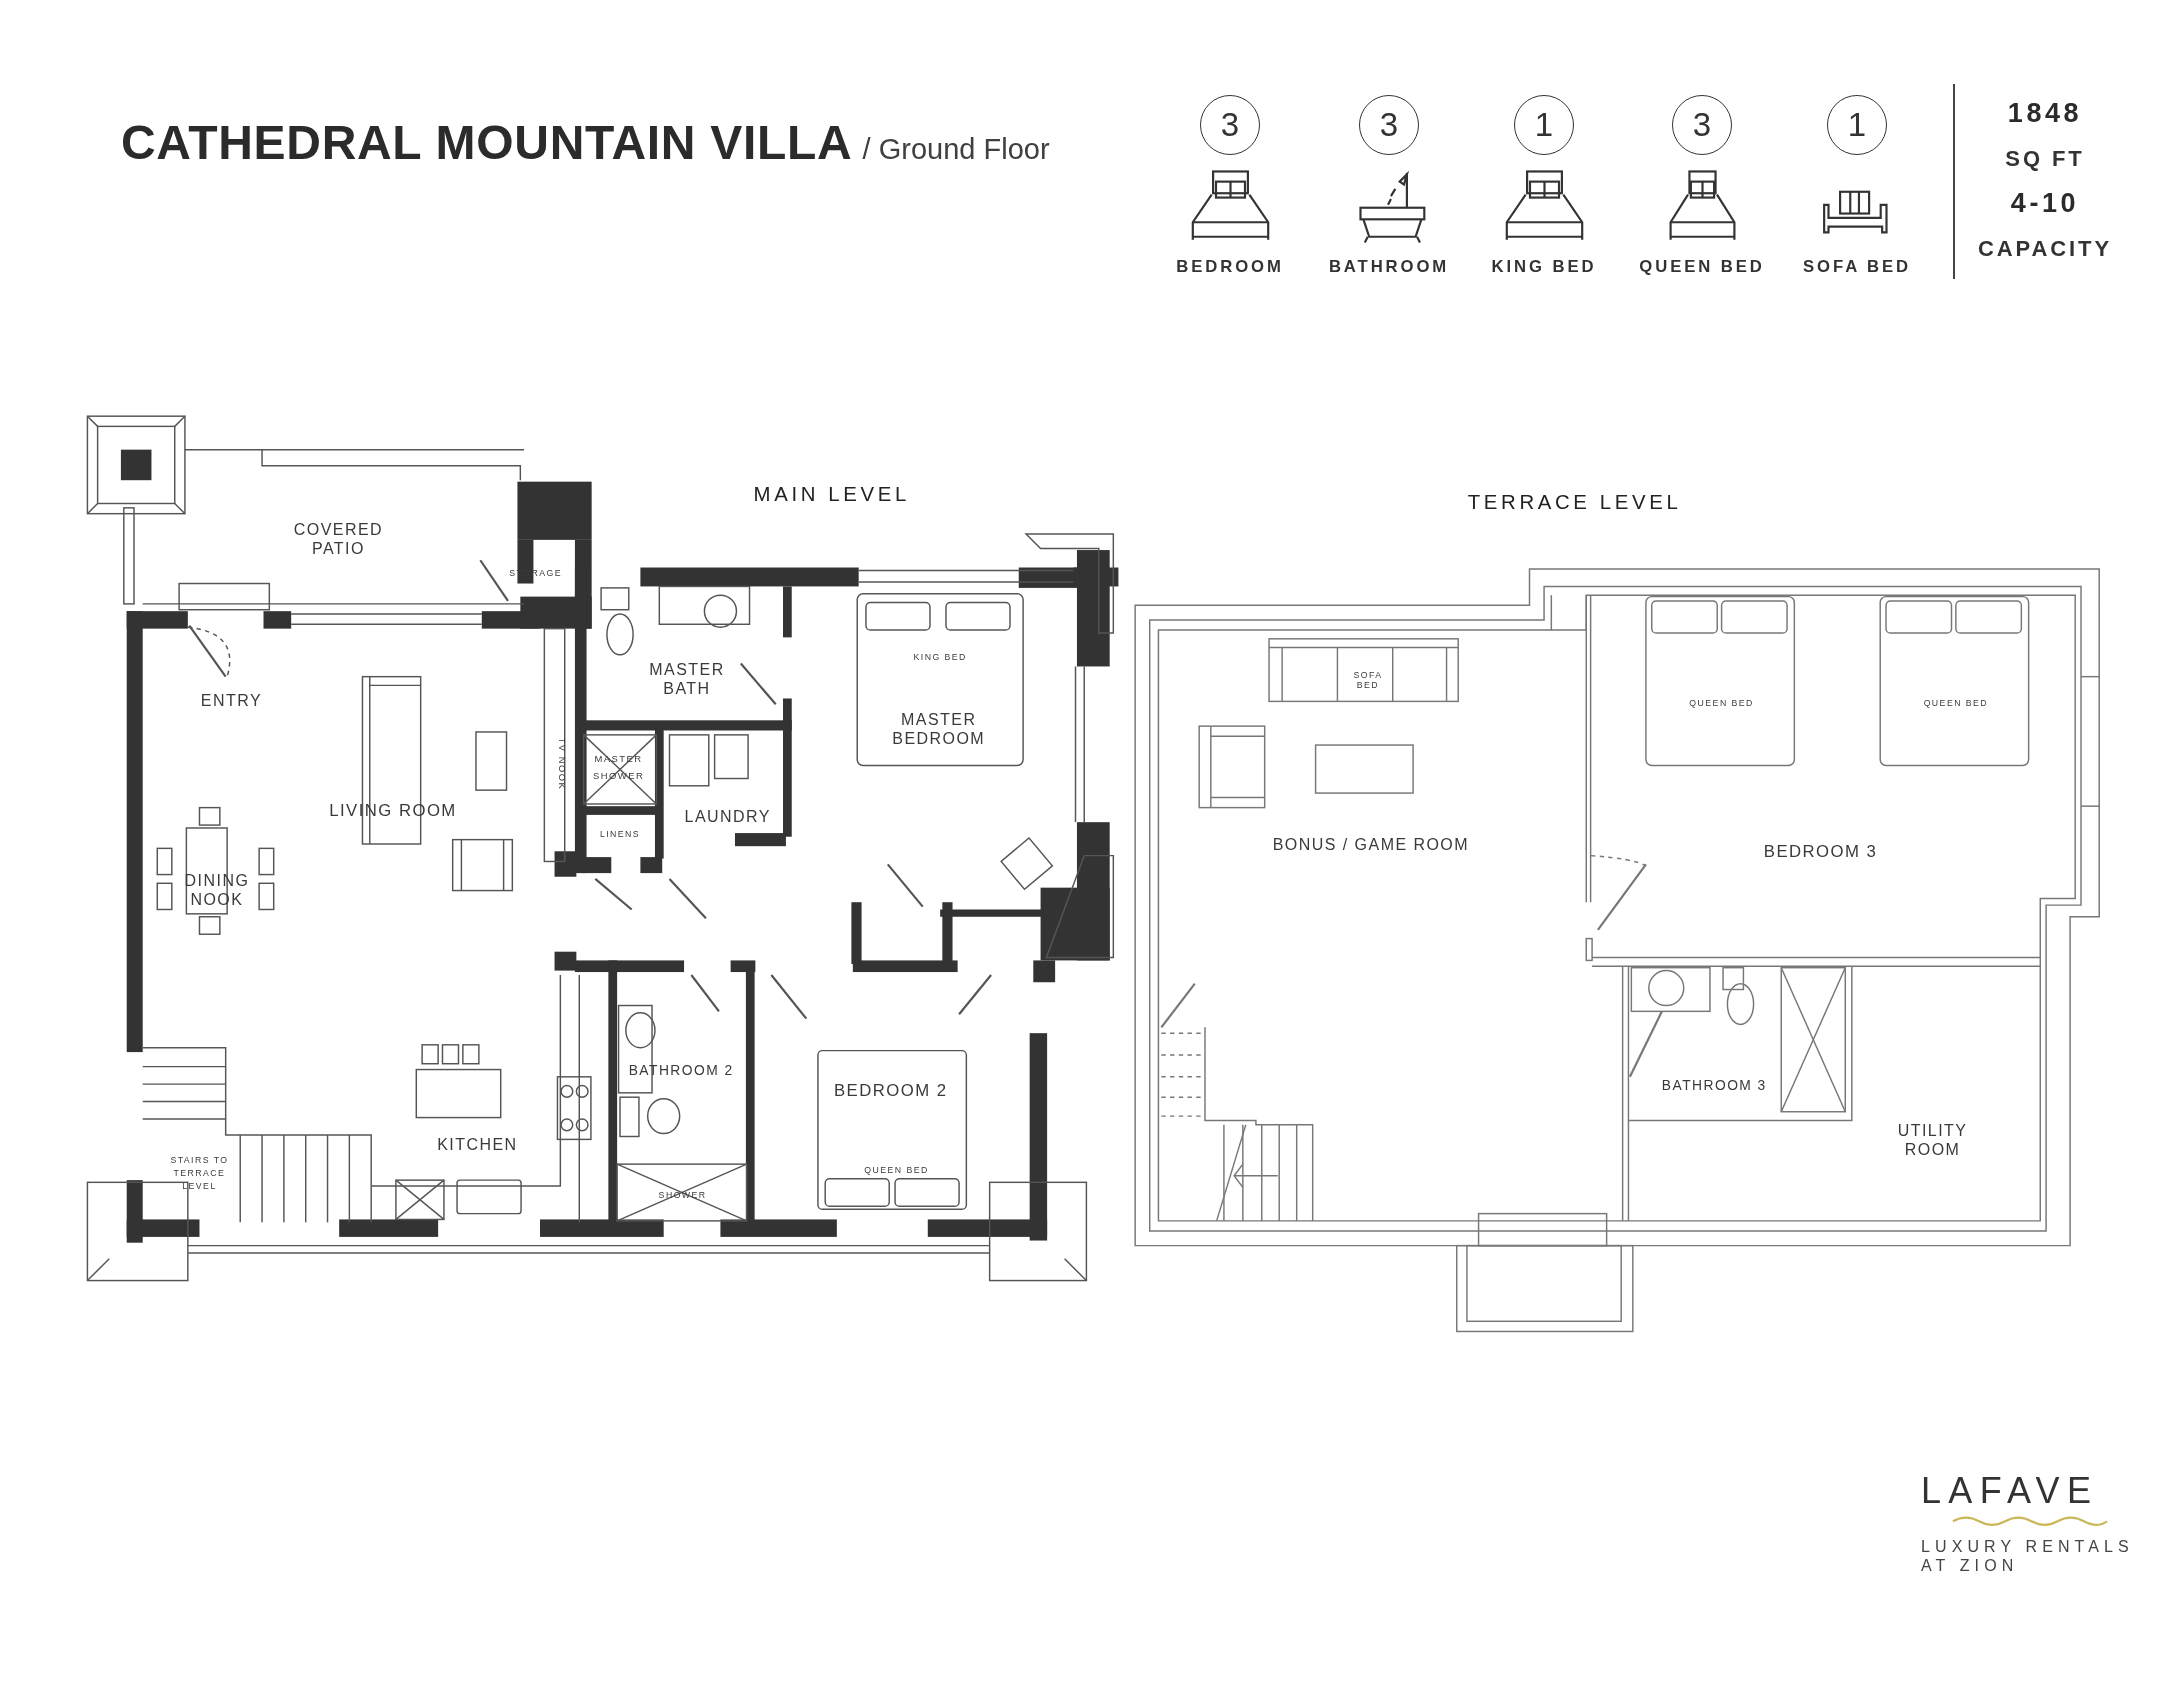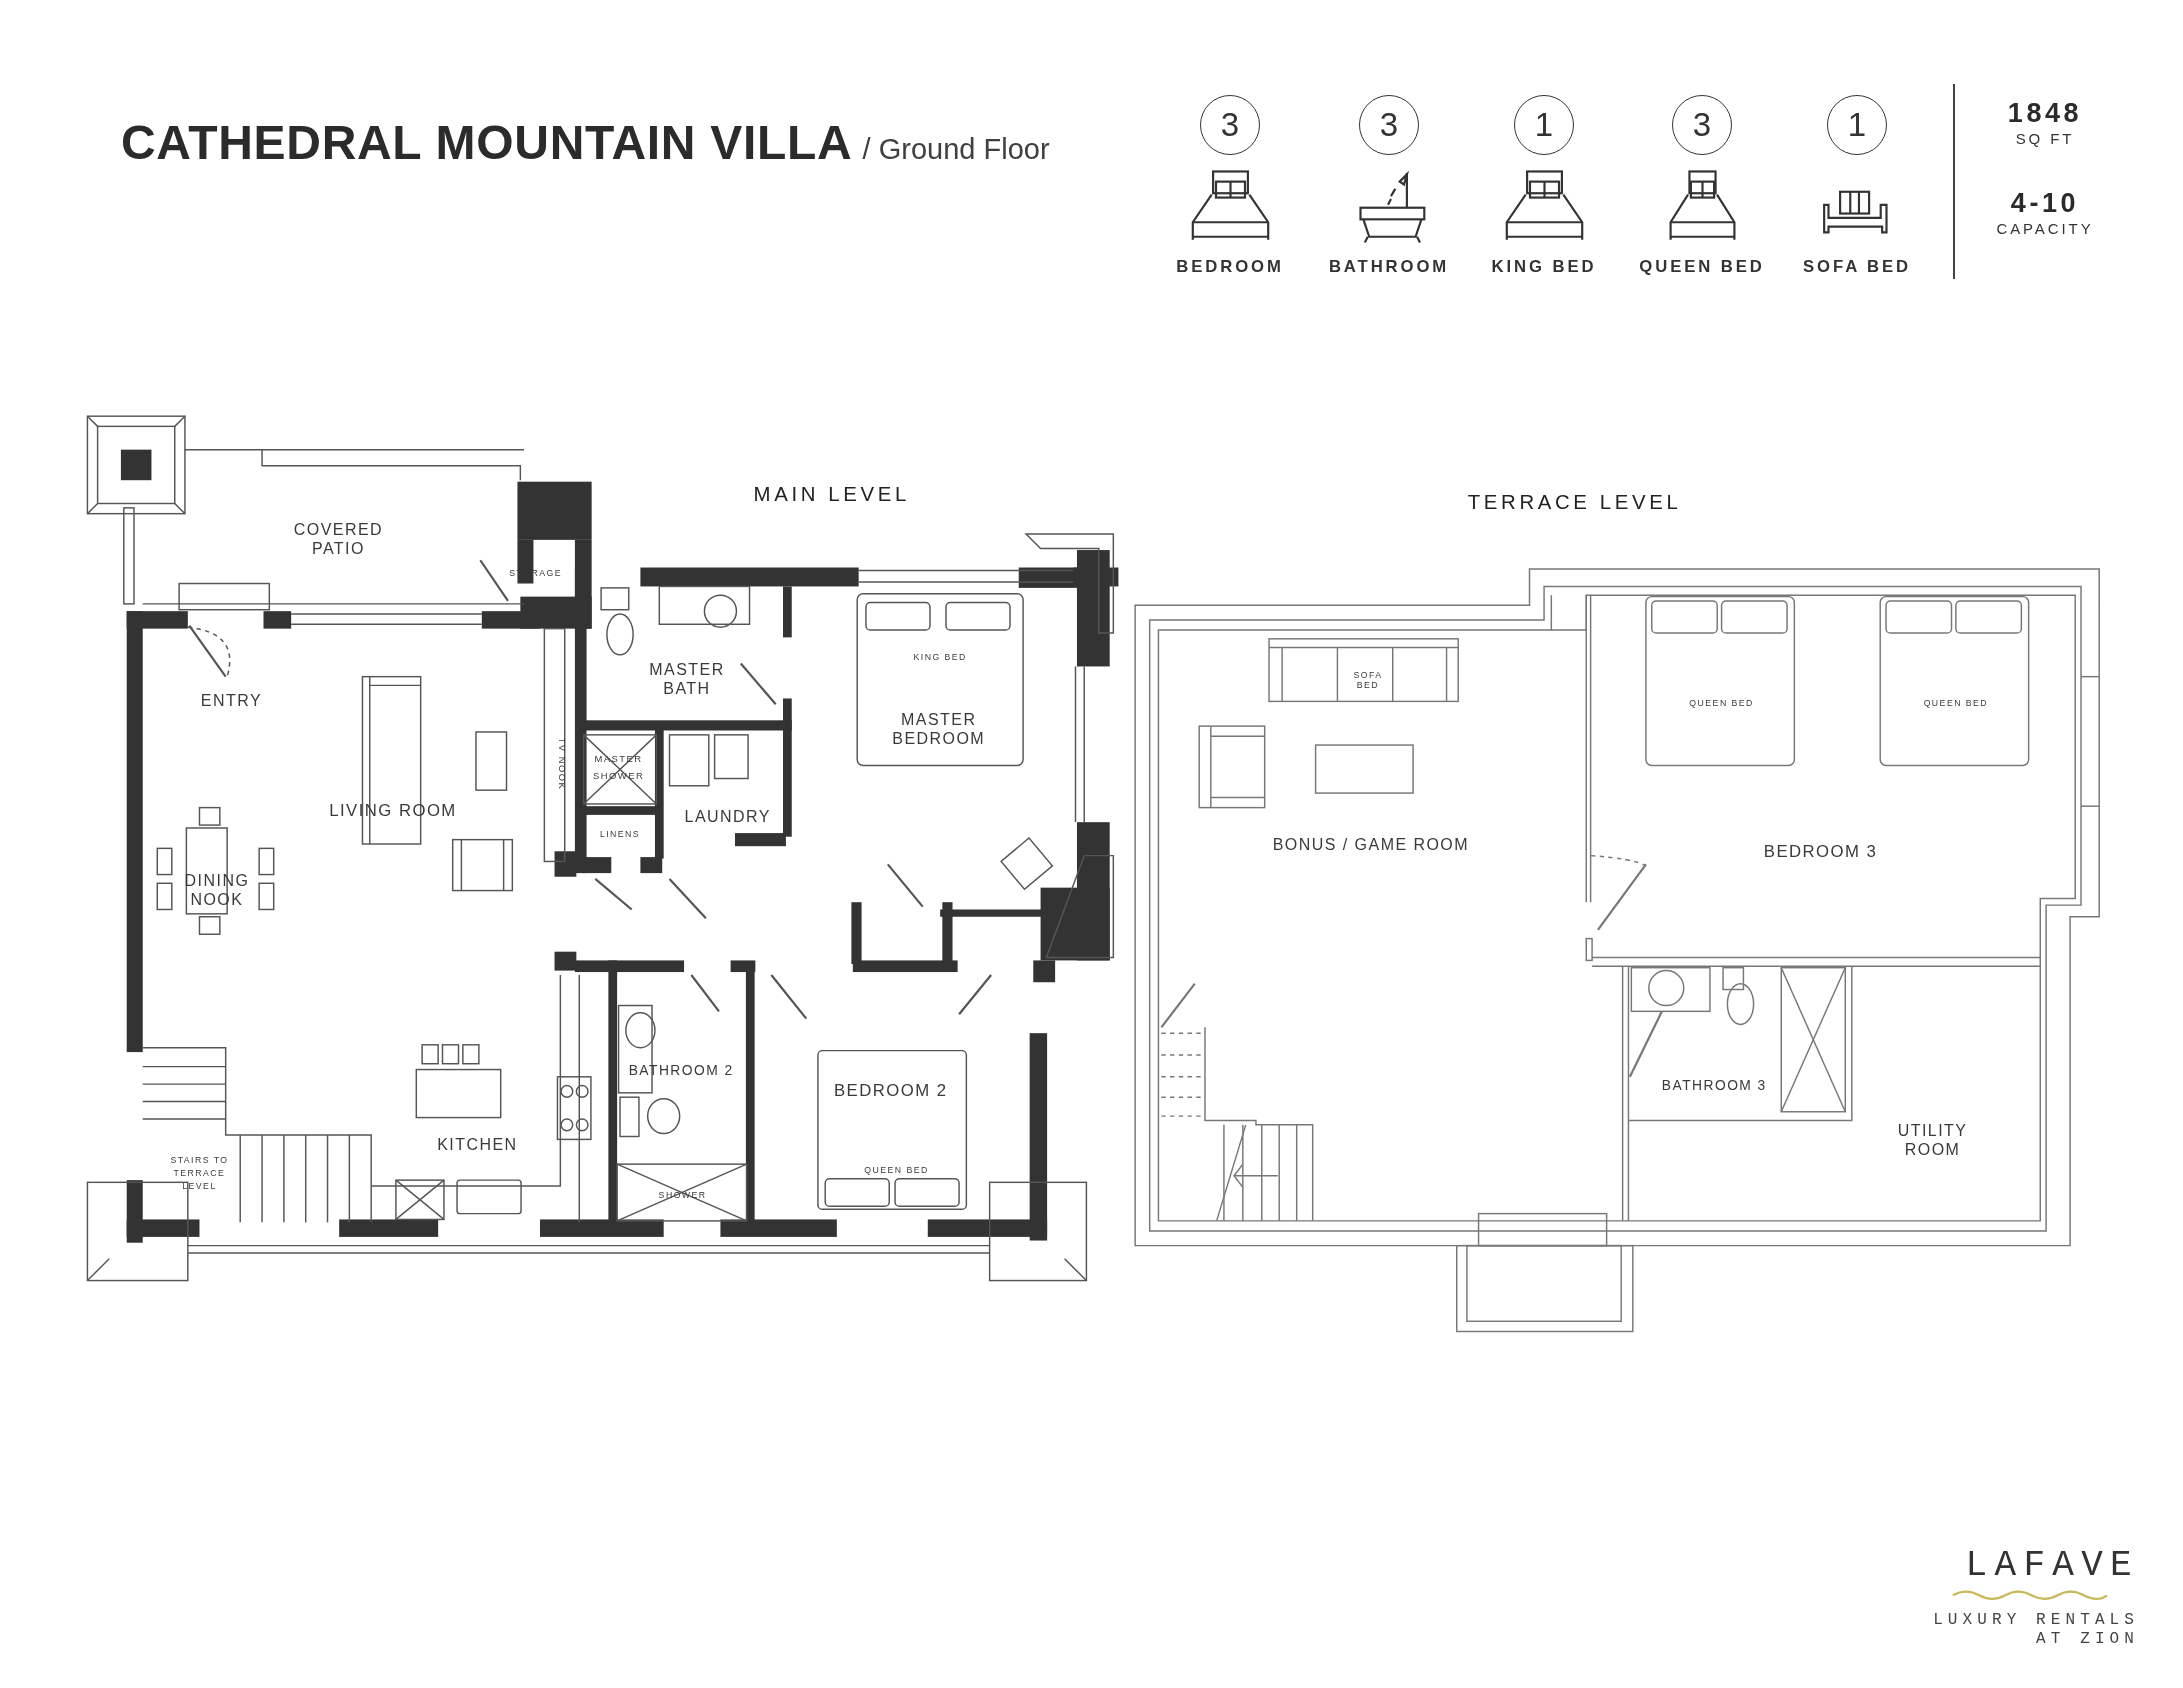--- a/index.html
+++ b/index.html
@@ -7,25 +7,25 @@
   .title { position: absolute; left: 121px; top: 115px; font-size: 48px; font-weight: 700; letter-spacing: 0.7px; color: #2b2b2b; white-space: nowrap; }
   .subtitle { font-weight: 400; font-size: 29px; color: #404040; margin-left: 10.2px; letter-spacing: 0; }
   .stats { position: absolute; left: 1157px; top: 95px; width: 946px; height: 189px; }
   .stat { position: absolute; top: 0; width: 146px; text-align: center; }
   .stat .circle { width: 58px; height: 58px; border: 1.8px solid #333; border-radius: 50%; margin: 0 auto; display: flex; align-items: center; justify-content: center; font-size: 33px; font-weight: 300; color: #333; }
   .stat svg { display: block; margin: 11.6px auto 0; }
   .stat .label { margin-top: 10.2px; font-size: 16.7px; font-weight: 700; letter-spacing: 2.9px; color: #333; }
   .divider { position: absolute; left: 1953px; top: 84px; width: 2.2px; height: 195px; background: #444; }
   .metric { position: absolute; left: 1965px; width: 160px; text-align: center; }
   .metric .big { font-size: 27px; font-weight: 700; letter-spacing: 3.6px; color: #2b2b2b; }
-  .metric .small { font-size: 15px; font-weight: 400; letter-spacing: 2.9px; color: #333; margin-top: 1px; }
+  .metric .small { font-size: 22px; font-weight: 700; letter-spacing: 2.9px; color: #333; margin-top: 17px; }
   .plan { position: absolute; left: 0; top: 0; }
   .room-label { font-family: "Liberation Sans", "DejaVu Sans", sans-serif; fill: #3a3a3a; letter-spacing: 2px; }
   .level-label { font-family: "Liberation Sans", "DejaVu Sans", sans-serif; fill: #222; letter-spacing: 5px; }
-  .logo { position: absolute; left: 1921px; top: 1545px; width: 218px; text-align: right; font-family: Liberation Mono, monospace; }
+  .logo { position: absolute; left: 1921px; top: 1470px; width: 218px; text-align: left; }
   .logo .brand { font-size: 36px; font-weight: 300; letter-spacing: 7.3px; color: #333; }
   .logo .tag { font-size: 16px; letter-spacing: 5.1px; color: #444; line-height: 19px; }
 </style>
 </head>
 <body>
 
 <div class="title">
   <span>CATHEDRAL MOUNTAIN VILLA</span><span class="subtitle">/ Ground Floor</span>
 </div>
 

